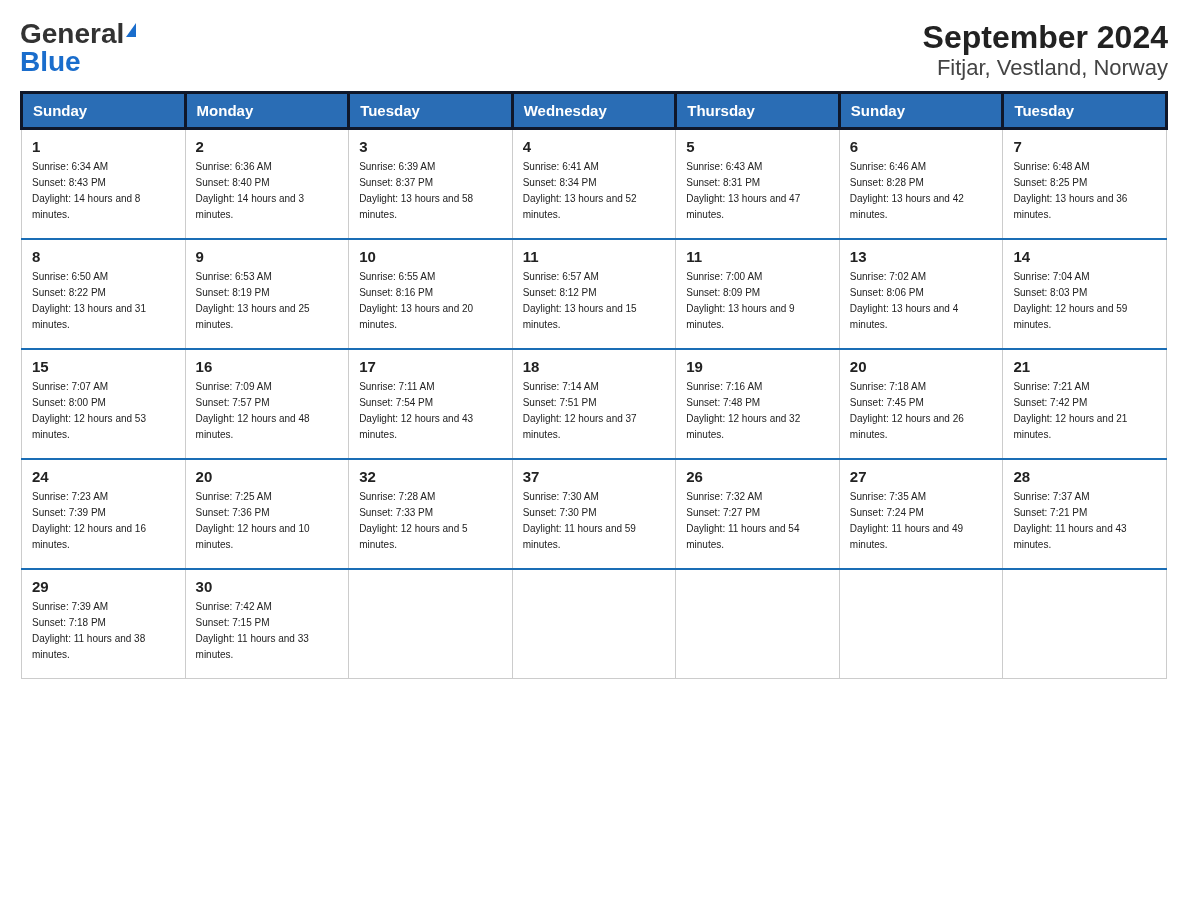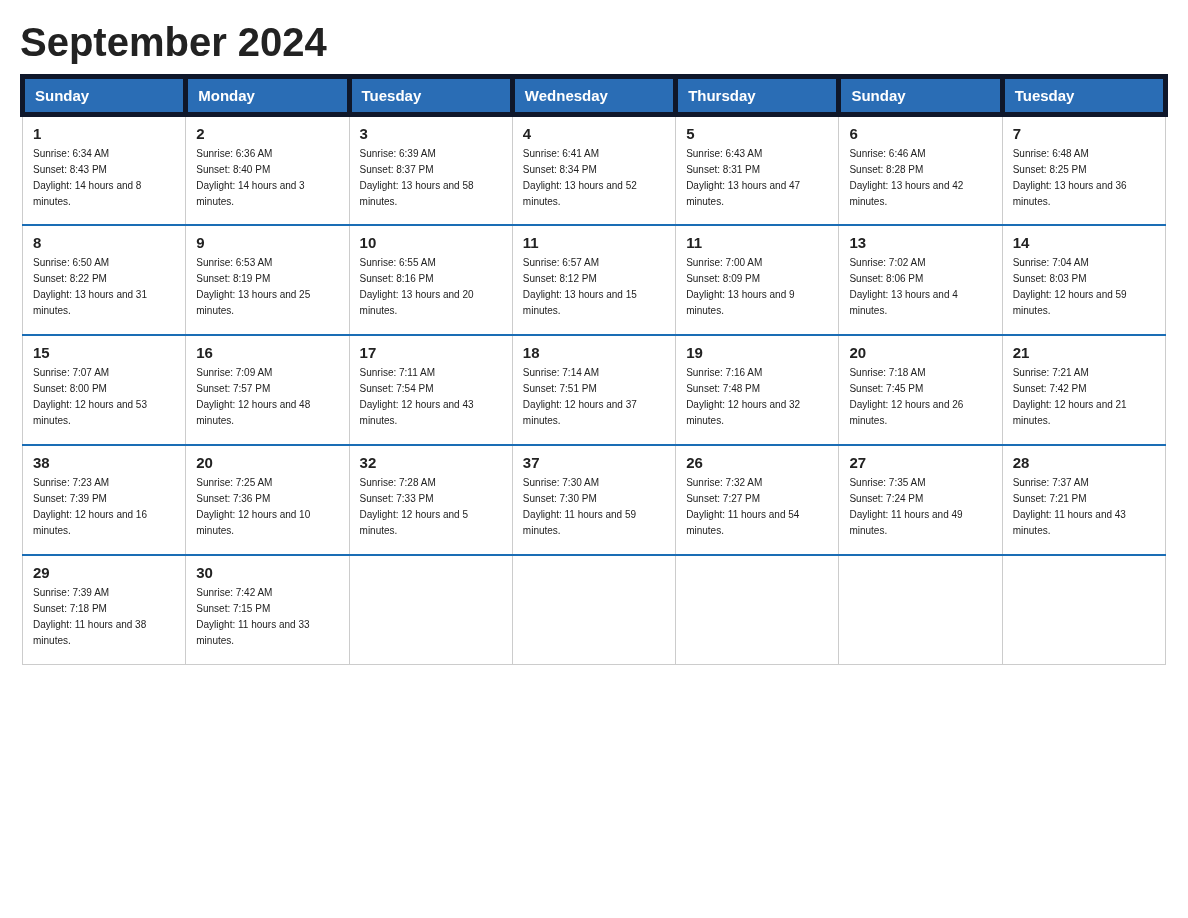--- a/index.html
+++ b/index.html
@@ -45,21 +45,21 @@
       top: -4px;
     }
     .logo-row {
       display: flex;
       align-items: center;
     }
     .title-area {
       text-align: right;
     }
     .title-area h1 {
-      font-size: 40px;
+      font-size: 32px;
       font-weight: bold;
       color: #222;
       line-height: 1.1;
     }
     .title-area h2 {
       font-size: 22px;
       font-weight: normal;
       color: #444;
     }
     table {
@@ -67,21 +67,21 @@
       border-collapse: collapse;
       margin-top: 10px;
     }
     thead th {
       background-color: #2a6db5;
       color: #fff;
       font-size: 15px;
       font-weight: bold;
       padding: 8px 10px;
       text-align: left;
-      border: 5px solid #0f172a;
+      border: 3px solid #0f172a;
     }
     tbody td {
       vertical-align: top;
       padding: 8px 10px;
       font-size: 13px;
       color: #222;
       border: 1px solid #ccc;
       border-top: 2px solid #2a6db5;
       width: calc(100% / 7);
       min-height: 100px;
@@ -113,22 +113,30 @@
     }
     
     tbody tr td {
       border-top: 2px solid #1a6db5 !important;
     }
   </style>
 </head>
 <body>
 
 <div class="header-area">
+  <div class="logo">
+    <div class="logo-row">
+      <span class="logo-text-general">General</span>
+      <span class="logo-triangle"></span>
+    </div>
+    <span class="logo-text-blue">Blue</span>
+  </div>
   <div class="title-area">
     <h1>September 2024</h1>
+    <h2>Fitjar, Vestland, Norway</h2>
   </div>
 </div>
 
 <table>
   <thead>
     <tr>
 
     <th>Sunday</th>
         <th>Monday</th>
         <th>Tuesday</th>
@@ -182,21 +190,21 @@
         <td><span class="day-num">18</span>
           <span class="day-info">Sunrise: 7:14 AM<br>Sunset: 7:51 PM<br>Daylight: 12 hours and 37 minutes.</span></td>
         <td><span class="day-num">19</span>
           <span class="day-info">Sunrise: 7:16 AM<br>Sunset: 7:48 PM<br>Daylight: 12 hours and 32 minutes.</span></td>
         <td><span class="day-num">20</span>
           <span class="day-info">Sunrise: 7:18 AM<br>Sunset: 7:45 PM<br>Daylight: 12 hours and 26 minutes.</span></td>
         <td><span class="day-num">21</span>
           <span class="day-info">Sunrise: 7:21 AM<br>Sunset: 7:42 PM<br>Daylight: 12 hours and 21 minutes.</span></td>
       </tr>
       <tr>
-        <td><span class="day-num">38</span>
+        <td><span class="day-num">24</span>
           <span class="day-info">Sunrise: 7:23 AM<br>Sunset: 7:39 PM<br>Daylight: 12 hours and 16 minutes.</span></td>
         <td><span class="day-num">20</span>
           <span class="day-info">Sunrise: 7:25 AM<br>Sunset: 7:36 PM<br>Daylight: 12 hours and 10 minutes.</span></td>
         <td><span class="day-num">32</span>
           <span class="day-info">Sunrise: 7:28 AM<br>Sunset: 7:33 PM<br>Daylight: 12 hours and 5 minutes.</span></td>
         <td><span class="day-num">37</span>
           <span class="day-info">Sunrise: 7:30 AM<br>Sunset: 7:30 PM<br>Daylight: 11 hours and 59 minutes.</span></td>
         <td><span class="day-num">26</span>
           <span class="day-info">Sunrise: 7:32 AM<br>Sunset: 7:27 PM<br>Daylight: 11 hours and 54 minutes.</span></td>
         <td><span class="day-num">27</span>

